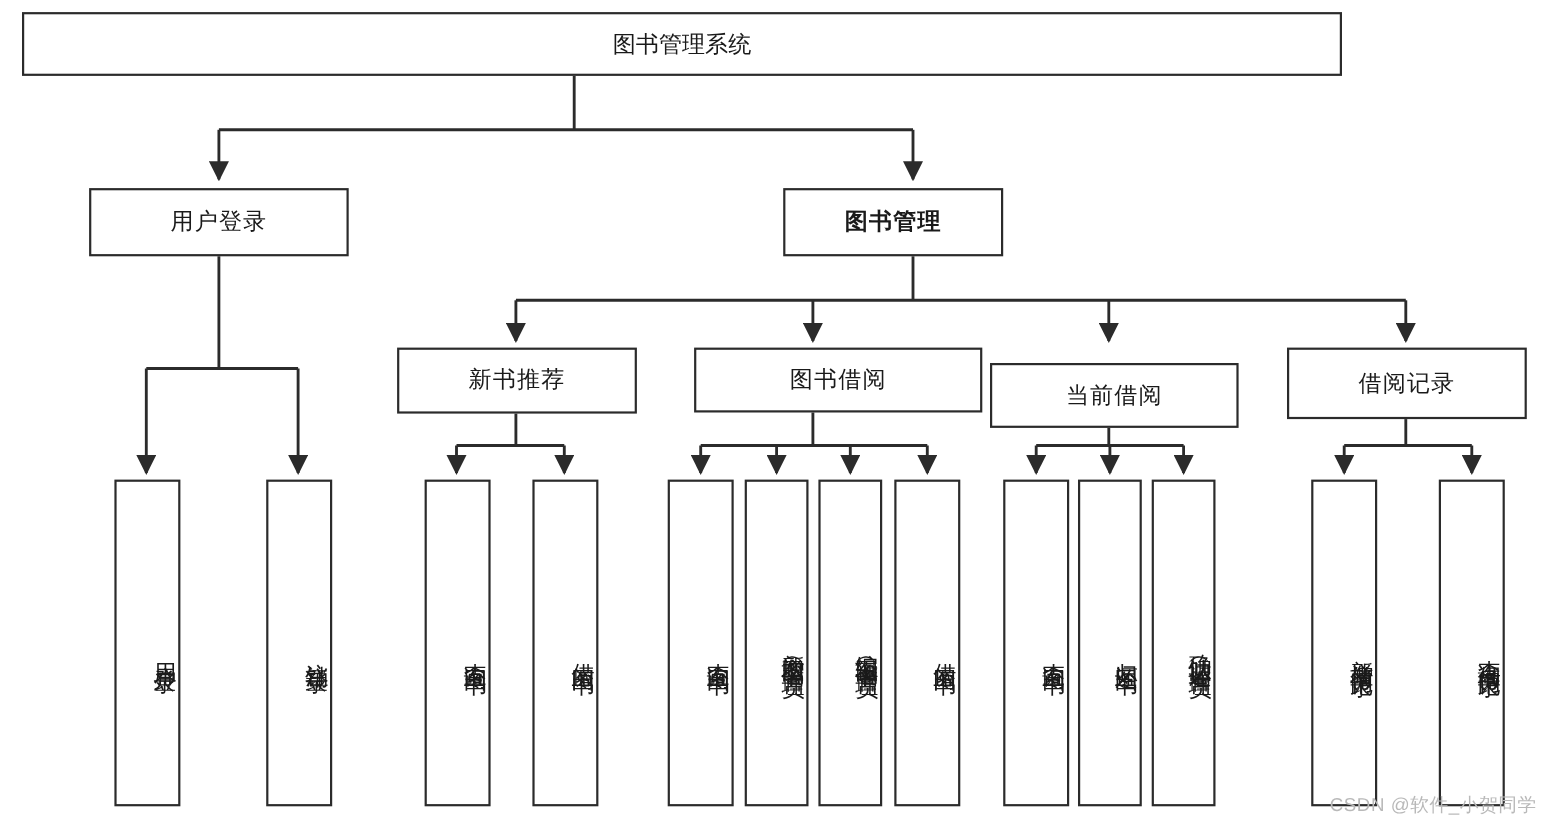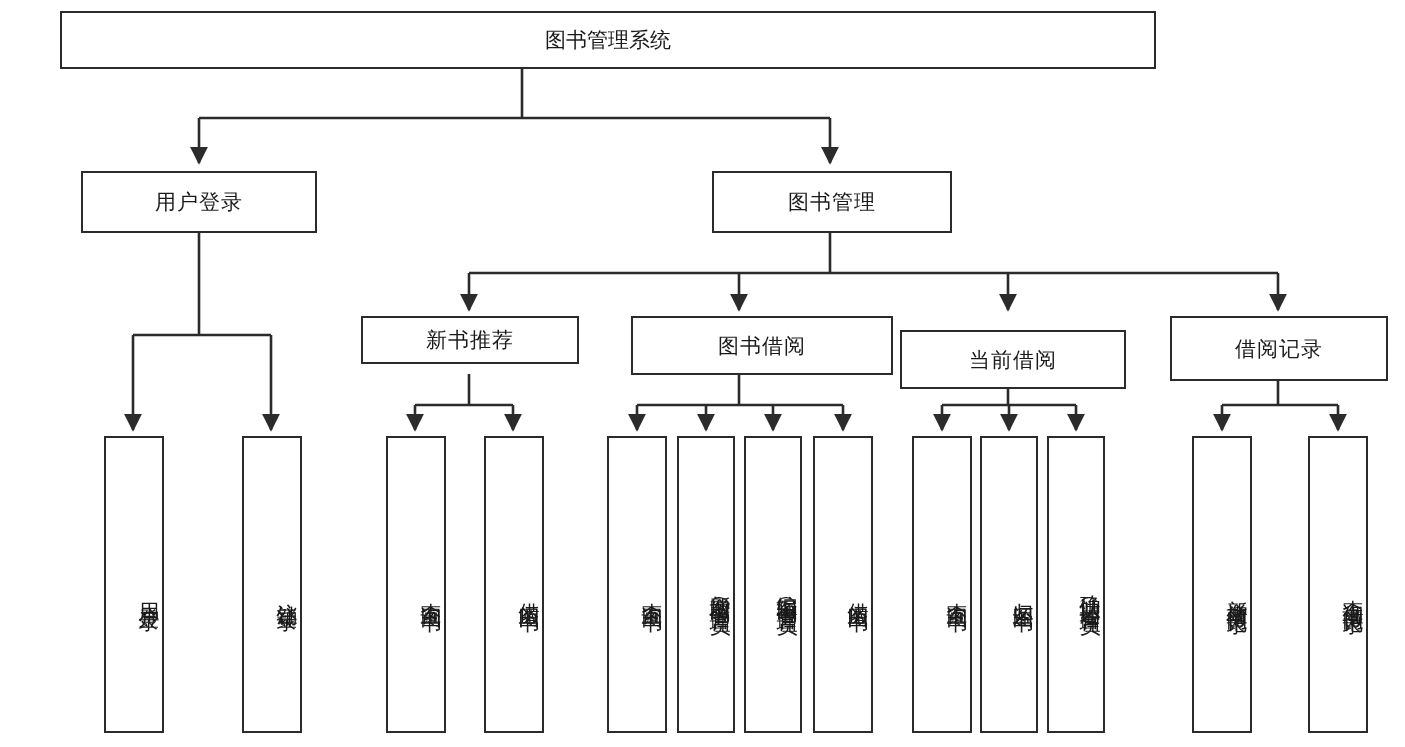--- a/index.html
+++ b/index.html
@@ -121,32 +121,32 @@
       <path d="M 1009 405 L 1009 430" marker-end="url(#arrow)"></path>
       <path d="M 1076 405 L 1076 430" marker-end="url(#arrow)"></path>
 
       <path d="M 1278 374 L 1278 405"></path>
       <path d="M 1222 405 L 1338 405"></path>
       <path d="M 1222 405 L 1222 430" marker-end="url(#arrow)"></path>
       <path d="M 1338 405 L 1338 430" marker-end="url(#arrow)"></path>
     </g>
   </svg>
 
-  <div class="node root" style="left:20px; top:11px; width:1096px; height:58px;margin-left:40px;">
+  <div class="node root" style="left:20px; top:11px; width:1200px; height:58px;">
     <span>图书管理系统</span>
   </div>
 
   <div class="node h" style="left:81px; top:171px; width:236px; height:62px;">
     <span>用户登录</span>
   </div>
-  <div class="node h" style="left:712px; top:171px; width:240px; height:62px;">
+  <div class="node h" style="left:712px; top:171px; width:200px; height:62px;font-weight:bold;">
     <span>图书管理</span>
   </div>
 
-  <div class="node h" style="left:361px; top:316px; width:218px; height:48px;">
+  <div class="node h" style="left:361px; top:316px; width:218px; height:60px;">
     <span>新书推荐</span>
   </div>
   <div class="node h" style="left:631px; top:316px; width:262px; height:59px;">
     <span>图书借阅</span>
   </div>
   <div class="node h" style="left:900px; top:330px; width:226px; height:59px;">
     <span>当前借阅</span>
   </div>
   <div class="node h" style="left:1170px; top:316px; width:218px; height:65px;">
     <span>借阅记录</span>
@@ -189,14 +189,15 @@
     <span class="vtext">确认归还（管理员）</span>
   </div>
 
   <div class="node leaf" style="left:1192px; top:436px; width:60px; height:297px;">
     <span class="vtext">新增借阅记录</span>
   </div>
   <div class="node leaf" style="left:1308px; top:436px; width:60px; height:297px;">
     <span class="vtext">查询借阅记录</span>
   </div>
 
+  <div class="watermark">CSDN @软件_小贺同学</div>
 
 </div>
 
 </body></html>

